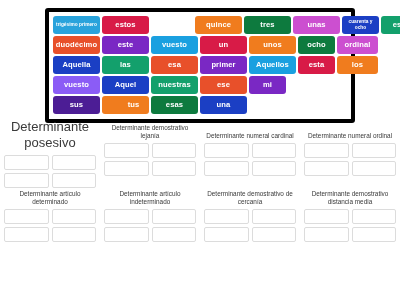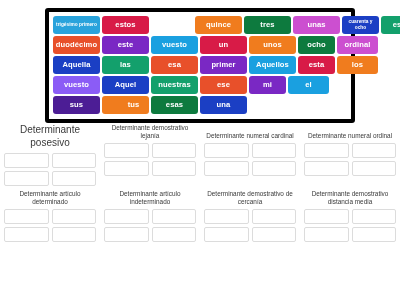--- a/index.html
+++ b/index.html
@@ -84,21 +84,21 @@
     text-align: center;
     line-height: 1.28;
     margin-bottom: 3px;
     min-height: 16px;
     display: flex;
     align-items: flex-end;
     justify-content: center;
     font-family: "Liberation Sans", sans-serif;
   }
   .category.wide-title .category-title {
-    font-size: 10px;
+    font-size: 13px;
   }
   .slots {
     display: grid;
     grid-template-columns: 1fr 1fr;
     gap: 3px;
     width: 100%;
   }
   .slot {
     height: 15px;
     border: 1px solid #dcdcdc;
@@ -137,21 +137,20 @@
       <div class="tile" style="background: rgb(26, 160, 224); width: 47px; flex: 0 0 47px;">Aquellos</div>
       <div class="tile" style="background: rgb(216, 27, 71); width: 37px; flex: 0 0 37px;">esta</div>
       <div class="tile" style="background: rgb(240, 124, 30); width: 41px; flex: 0 0 41px;">los</div>
     </div>
     <div class="tile-row">
       <div class="tile" style="background: #8b5cf6; width: 47px; flex: 0 0 47px;">vuesto</div>
       <div class="tile" style="background: rgb(27, 63, 196); width: 47px; flex: 0 0 47px;">Aquel</div>
       <div class="tile" style="background: rgb(19, 160, 108); width: 47px; flex: 0 0 47px;">nuestras</div>
       <div class="tile" style="background: rgb(232, 80, 42); width: 47px; flex: 0 0 47px;">ese</div>
       <div class="tile" style="background: rgb(122, 40, 196); width: 37px; flex: 0 0 37px;">mi</div>
-      <div class="tile" style="background: rgb(26, 160, 224); width: 41px; flex: 0 0 41px;">el</div>
     </div>
     <div class="tile-row">
       <div class="tile" style="background: #4c1d95; width: 47px; flex: 0 0 47px;">sus</div>
       <div class="tile" style="background: rgb(240, 124, 30); width: 47px; flex: 0 0 47px; padding-left: 18px;">tus</div>
       <div class="tile" style="background: rgb(13, 122, 62); width: 47px; flex: 0 0 47px;">esas</div>
       <div class="tile" style="background: rgb(27, 63, 196); width: 47px; flex: 0 0 47px;">una</div>
     </div>
   </div>
 
 <div id="categories">

